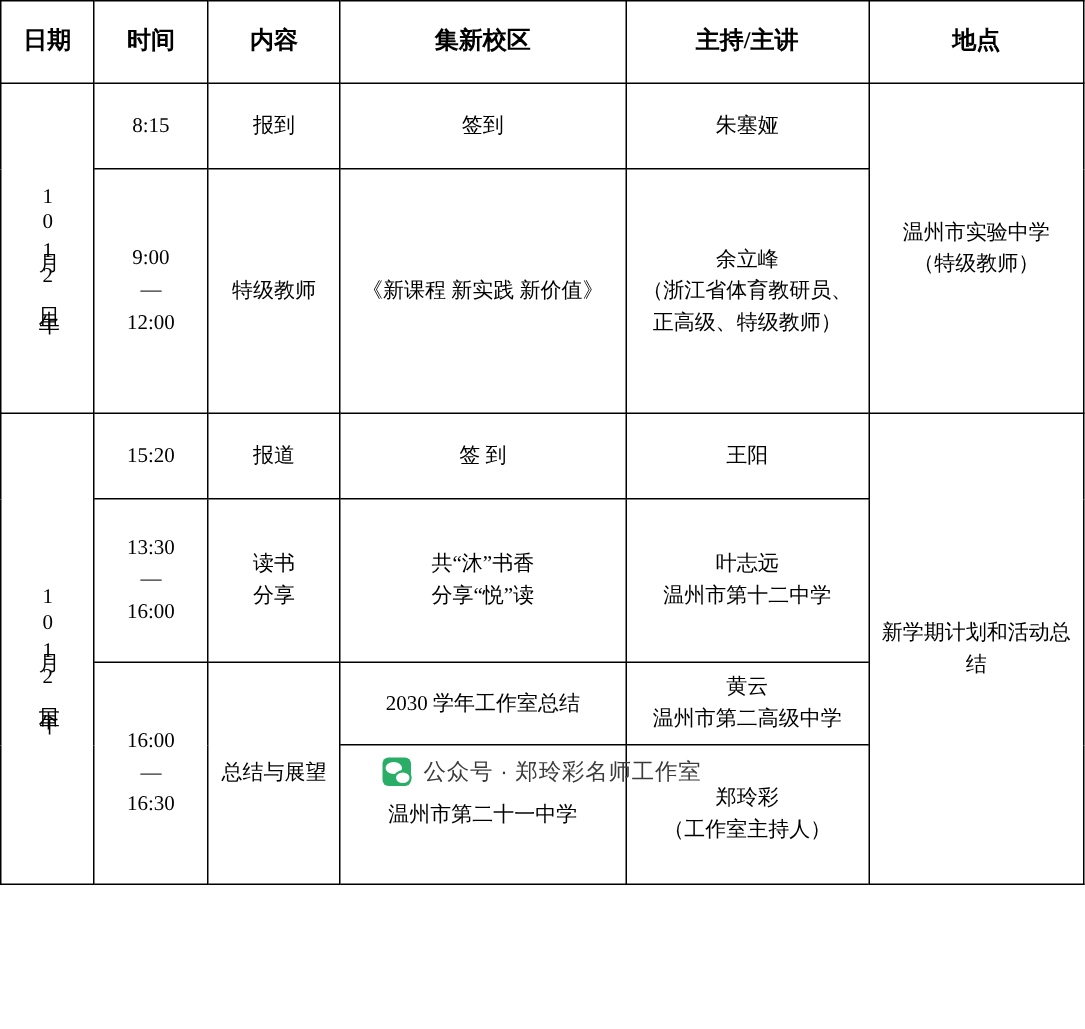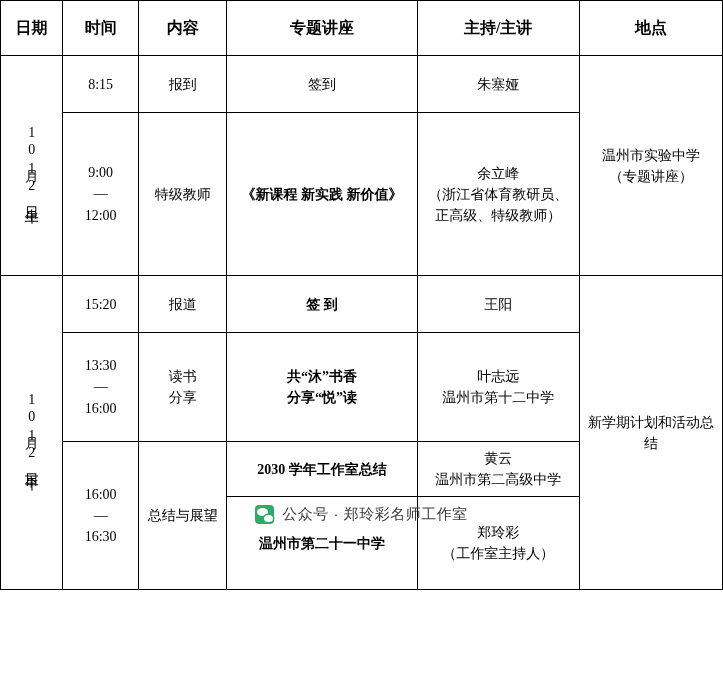--- a/index.html
+++ b/index.html
@@ -55,21 +55,21 @@
     font-size: 14px;
     white-space: pre-line;
   }
   .cell-multiline {
     white-space: pre-line;
   }
   .time-stack {
     white-space: pre-line;
     line-height: 1.45;
   }
-  .bold { font-weight: bold; }
+  .bold { font-weight: normal; }
 
   .footer {
     position: absolute;
     left: 0;
     right: 0;
     bottom: 14px;
     display: flex;
     align-items: center;
     justify-content: center;
     gap: 8px;
@@ -123,38 +123,38 @@
       <col class="col-topic">
       <col class="col-detail">
       <col class="col-host">
       <col class="col-place">
     </colgroup>
     <thead>
       <tr>
         <th>日期</th>
         <th>时间</th>
         <th>内容</th>
-        <th>专题讲座</th>
+        <th>集新校区</th>
         <th>主持/主讲</th>
         <th>地点</th>
       </tr>
     </thead>
     <tbody>
 
       <tr>
         <td rowspan="2">
           <span class="vertical-label">10月12日上午</span>
         </td>
         <td style="height:44px">8:15</td>
         <td>报到</td>
         <td>签到</td>
         <td><span class="cell-multiline">朱塞娅</span></td>
         <td rowspan="2">
           <span class="cell-multiline">温州市实验中学
-（专题讲座）</span>
+（特级教师）</span>
         </td>
       </tr>
       <tr>
         <td style="height:150px"><span class="time-stack">9:00
 —
 12:00</span></td>
         <td>特级教师</td>
         <td><span class="bold cell-multiline">《新课程 新实践 新价值》</span></td>
         <td><span class="cell-multiline">余立峰
 （浙江省体育教研员、正高级、特级教师）</span></td>

